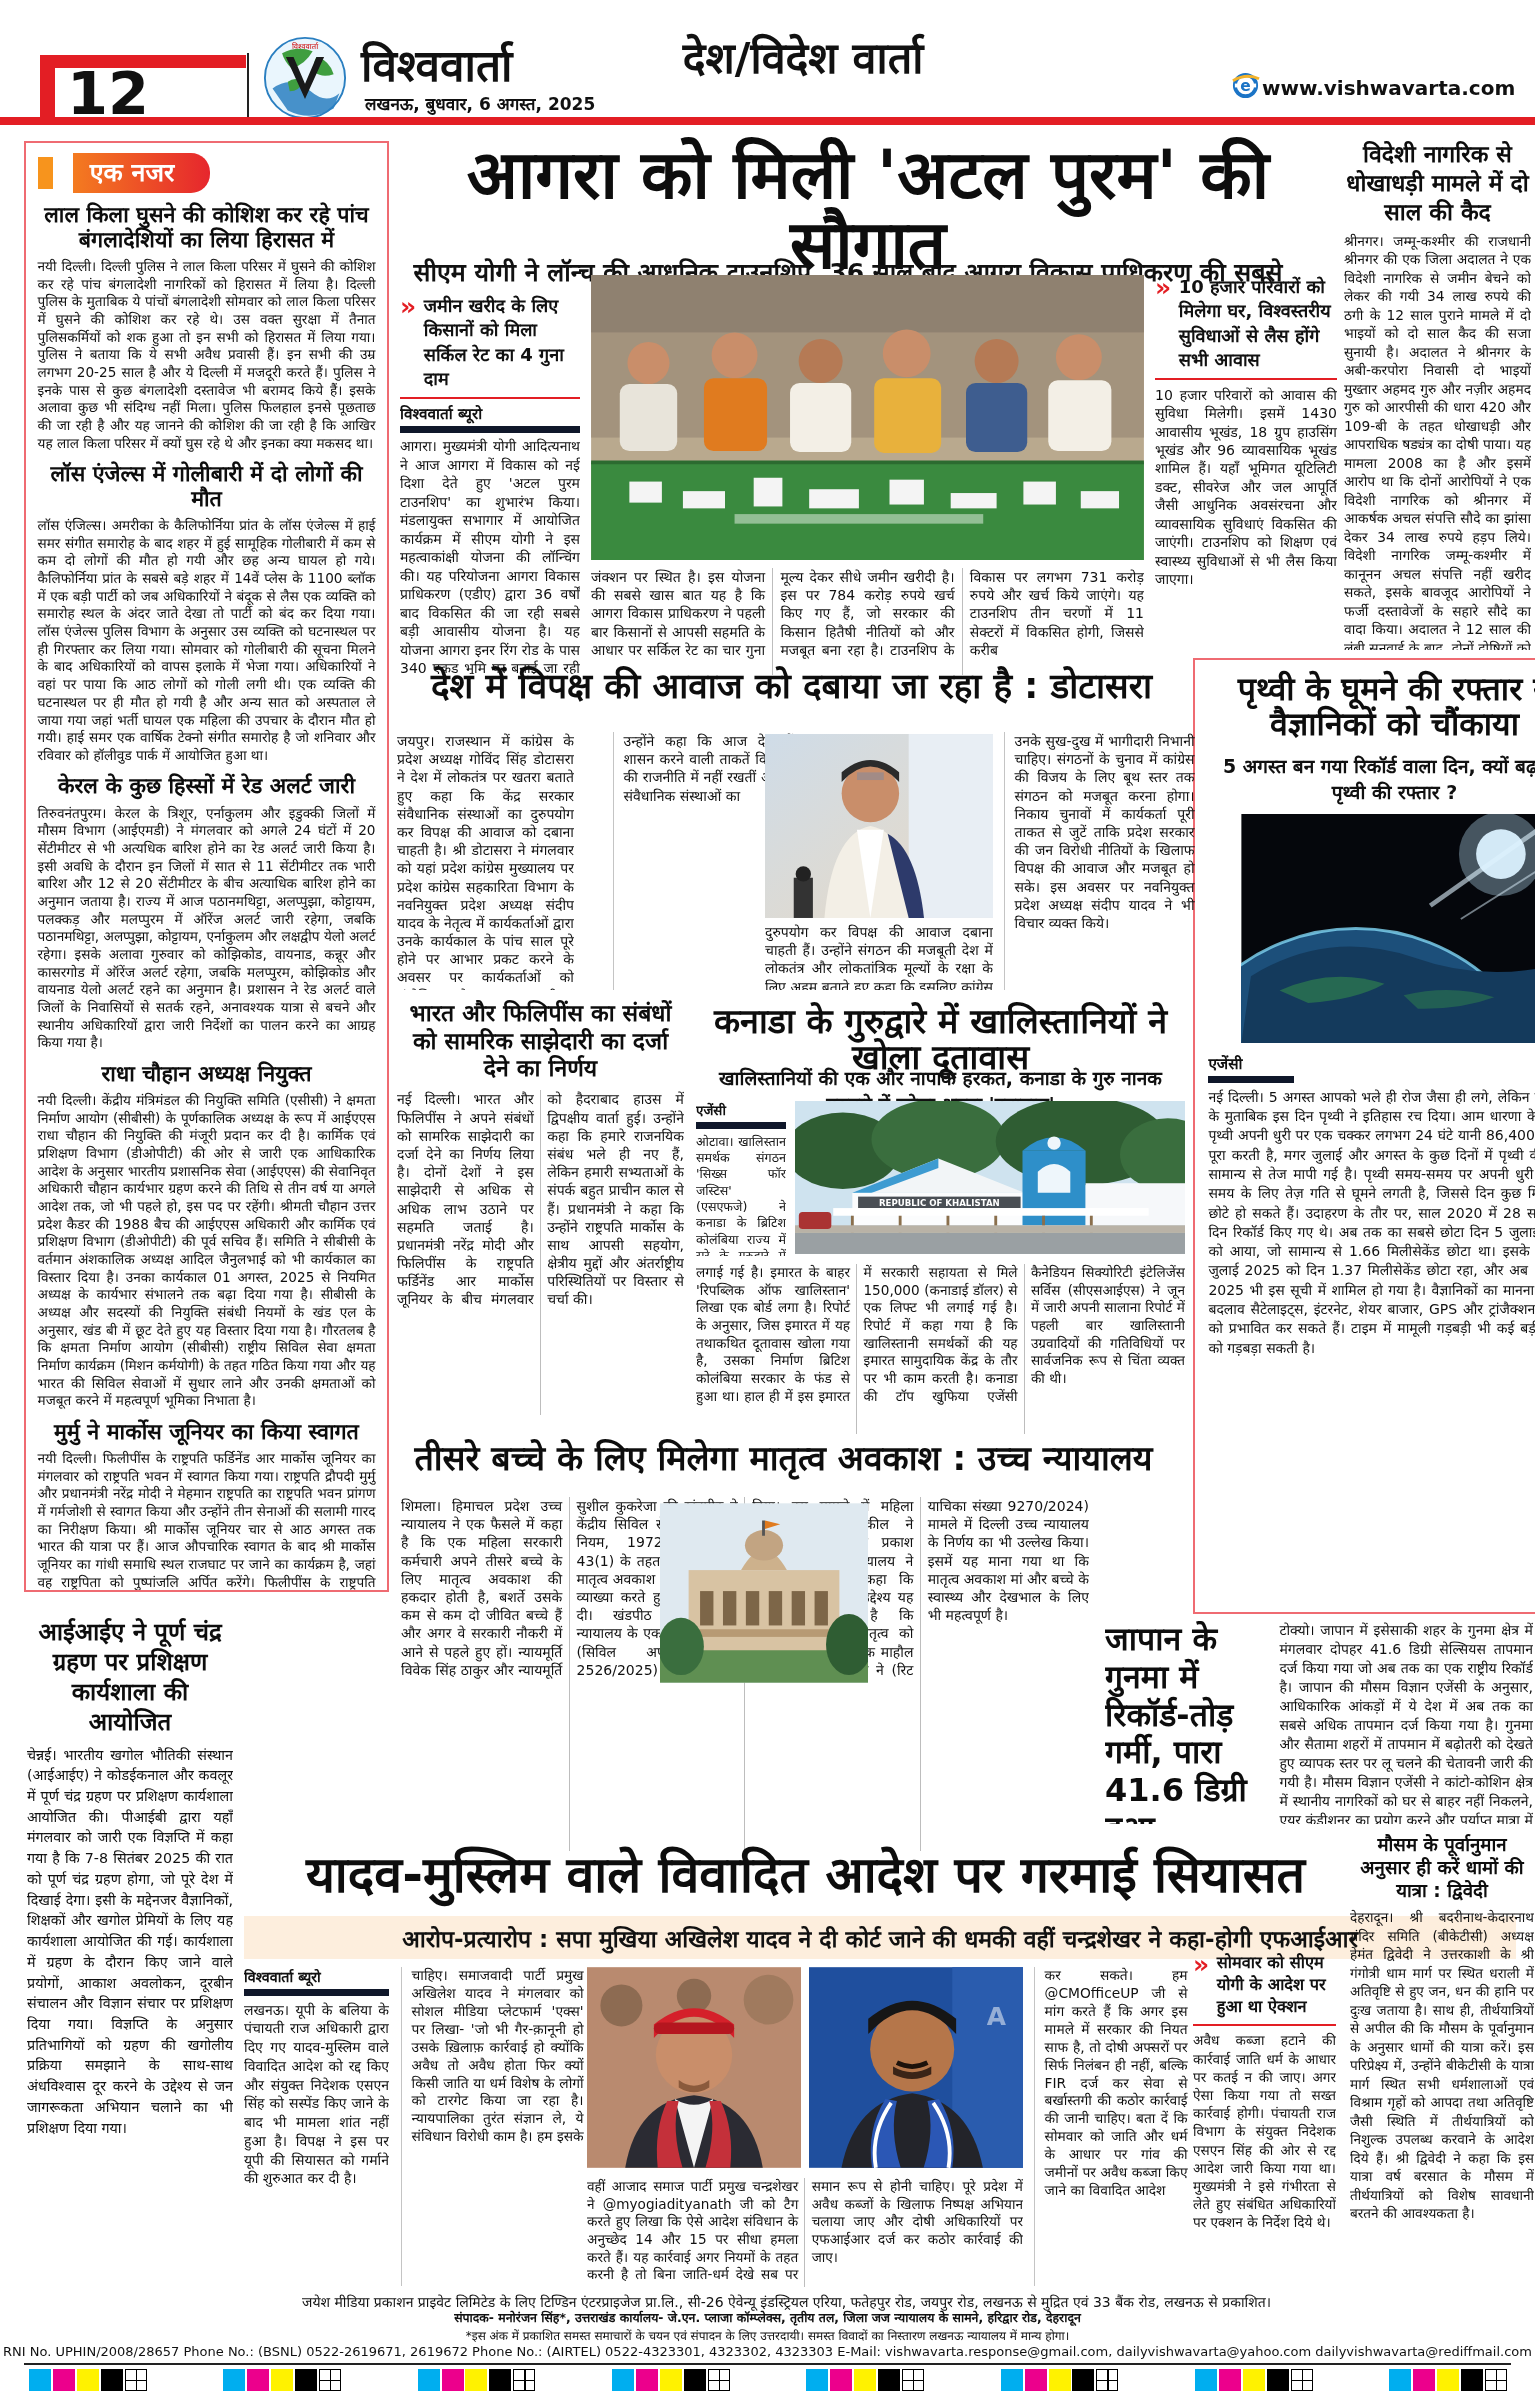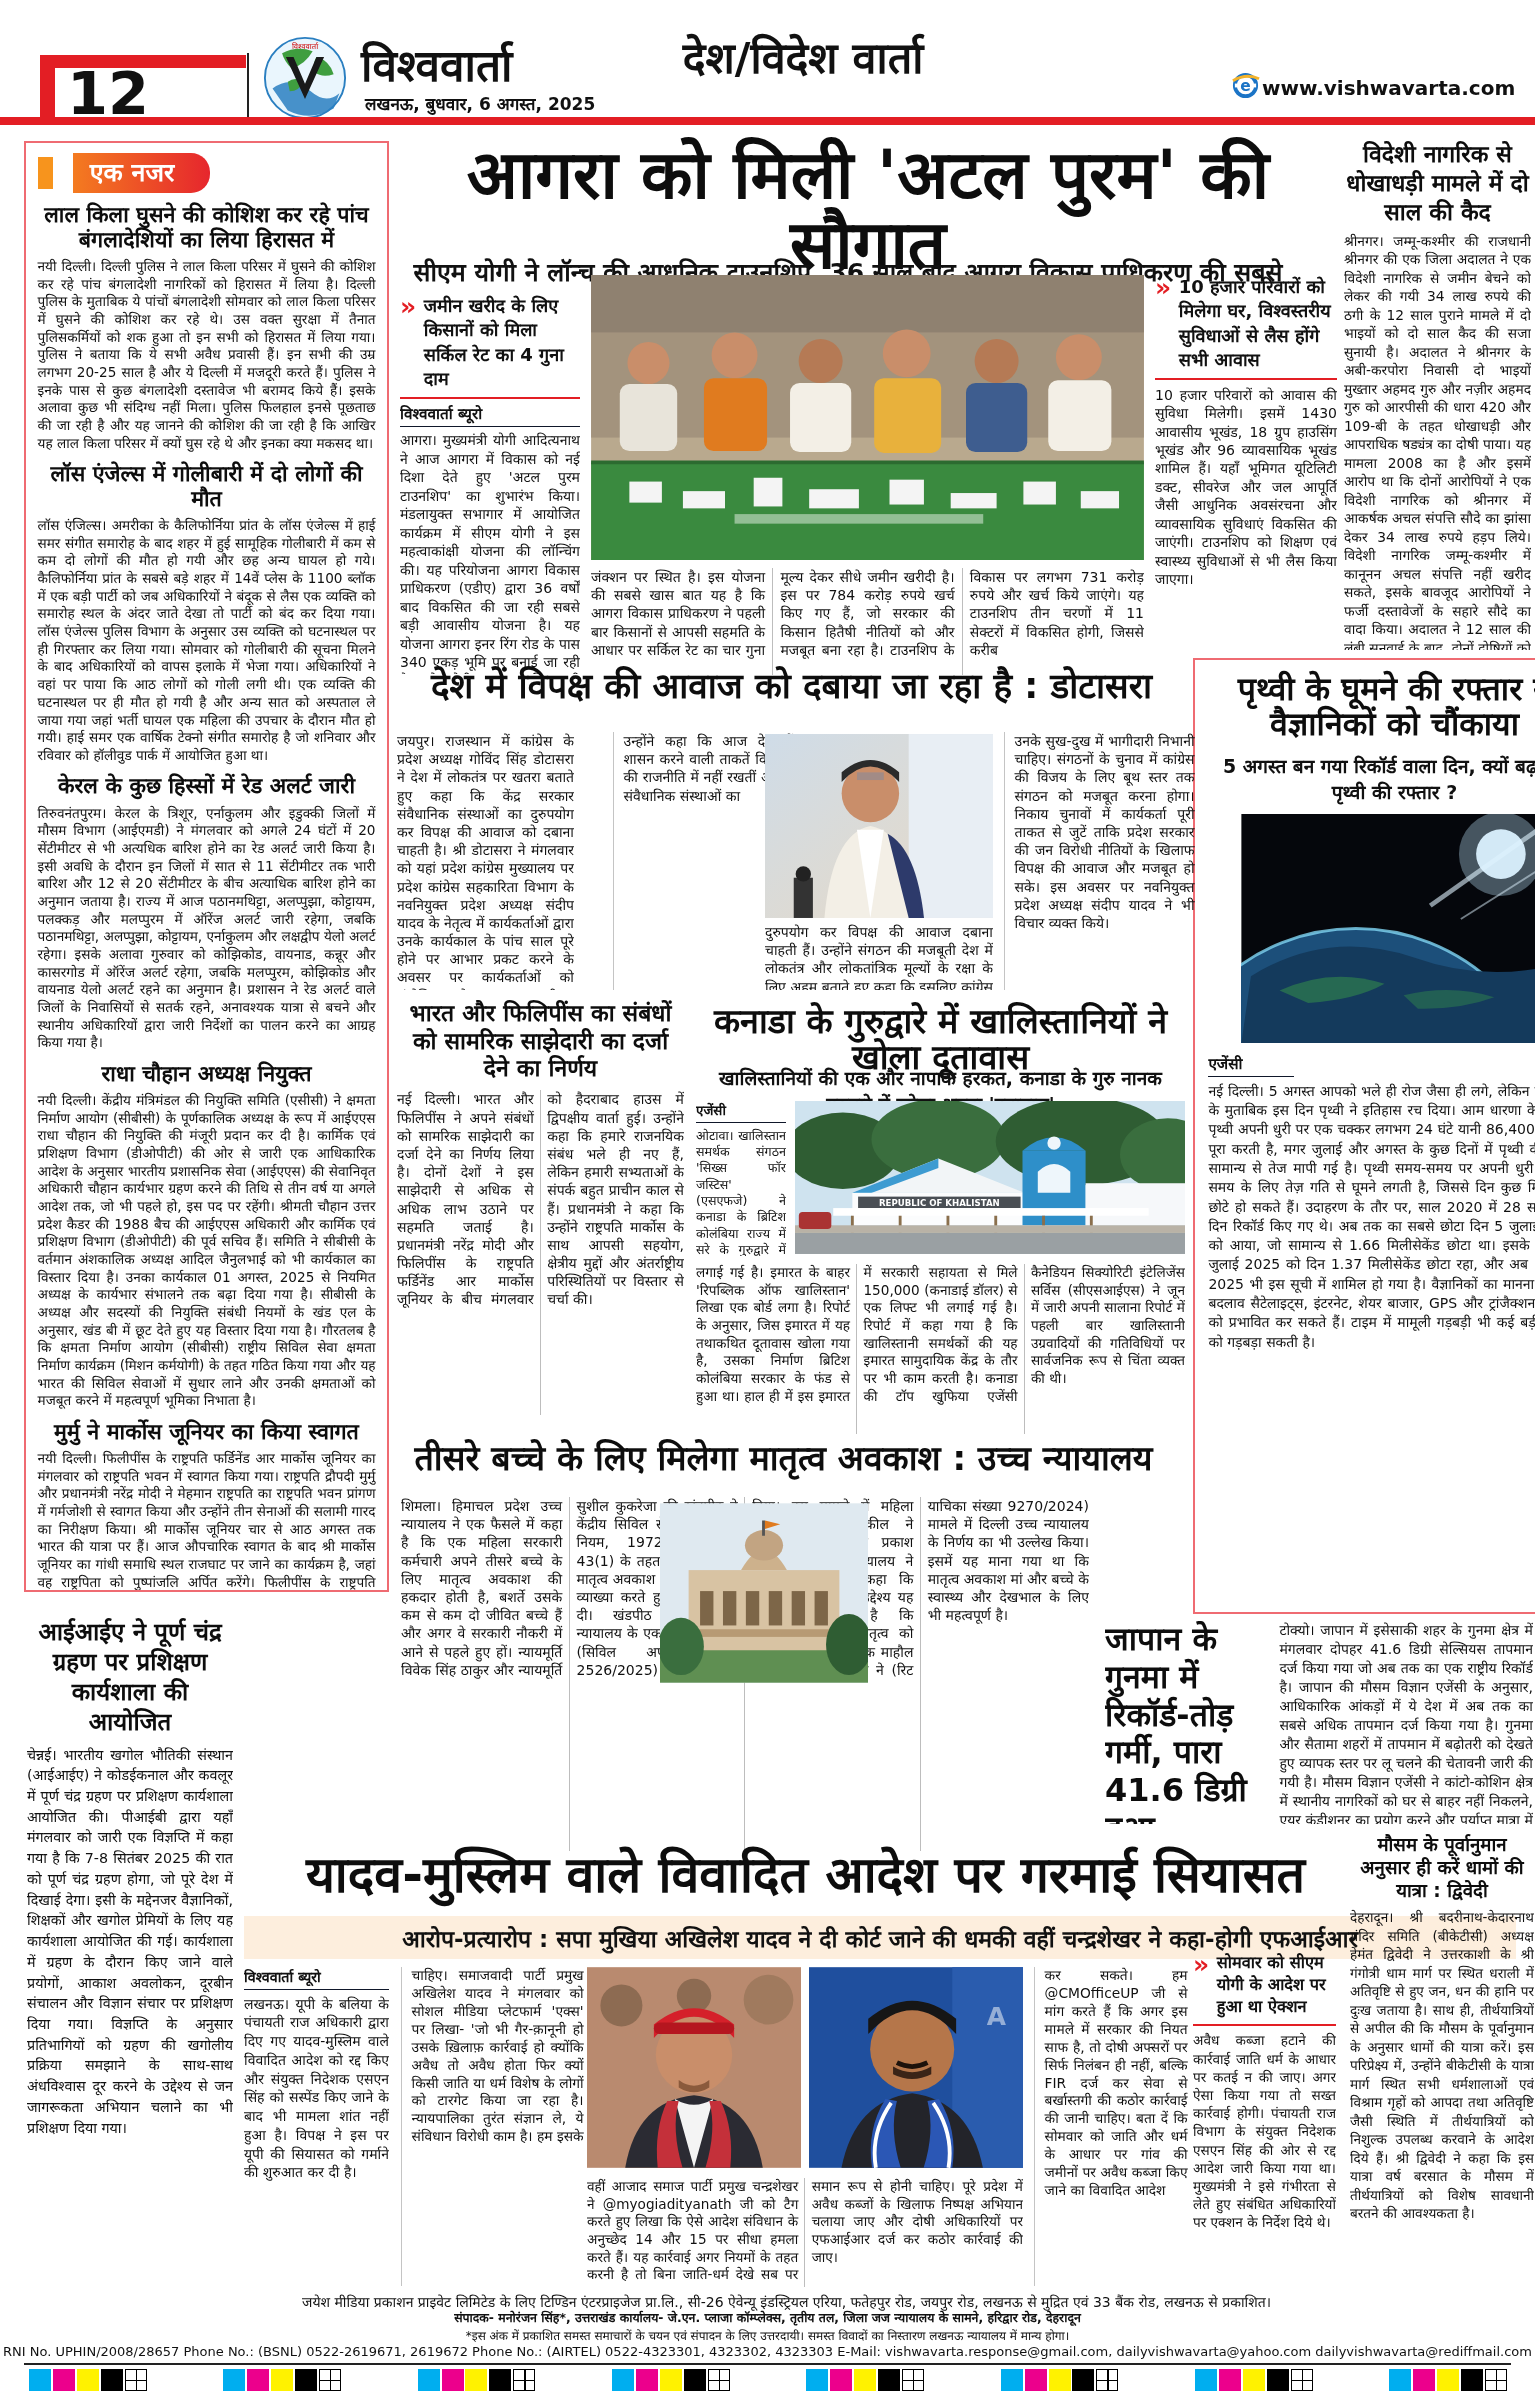--- a/index.html
+++ b/index.html
@@ -5,21 +5,21 @@
   html,body{margin:0;padding:0;background:#e8e8e8;}
   .page{position:relative;width:1535px;height:2394px;background:#ffffff;overflow:hidden;
         font-family:"DejaVu Sans",sans-serif;color:#111;}
   .abs{position:absolute;}
   .jt{text-align:justify;}
   .ctr{text-align:center;}
   .bt{font-size:14px;line-height:1.3;overflow:hidden;}
   .bt p{margin:0;}
   h1,h2,h3,h4{margin:0;font-weight:bold;color:#0d0d0d;}
   .redline{border:0;border-top:2.9px solid #e31e24;margin:5.7px 0 3.8px 0;}
-  .byline{font-weight:bold;font-size:15.3px;border-bottom:1px solid #0f172a;padding-bottom:2.9px;margin-bottom:4.8px;}
+  .byline{font-weight:bold;font-size:15.3px;border-bottom:7px solid #0f172a;padding-bottom:2.9px;margin-bottom:4.8px;}
   .bullet{font-size:18px;line-height:1.35;font-weight:bold;display:flex;gap:7.6px;}
   .bullet .chev{color:#e31e24;font-size:25px;line-height:1;font-weight:bold;}
   .colrule{column-rule:1px solid #bdbdbd;}
   .vr{border-left:1px solid #c4c4c4;}
   .nz-item h3{font-size:21.5px;line-height:1.15;text-align:center;margin:9.6px 0 5.7px 0;}
   .nz-item p{font-size:13.6px;line-height:1.3;text-align:justify;margin:0;}
   .eknazar-box{border:2.9px solid #ef6b72;background:#fff;padding:9.6px 11.5px;box-sizing:border-box;overflow:hidden;}
   .eknazar-head{display:flex;align-items:center;gap:20px;margin-bottom:3.8px;}
   .eknazar-sq{width:15.3px;height:32.5px;background:#f7941d;}
   .eknazar-band{background:linear-gradient(90deg,#f47b20,#e6262d);color:#fff;font-weight:bold;

